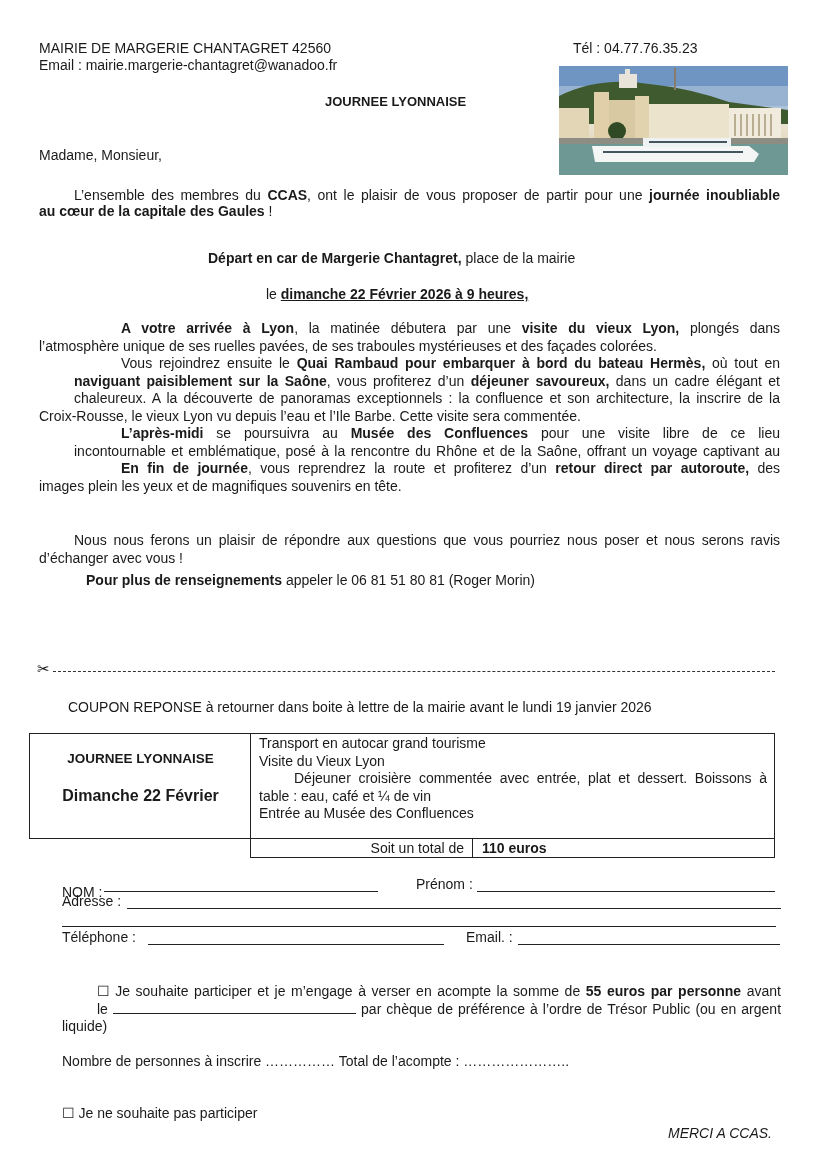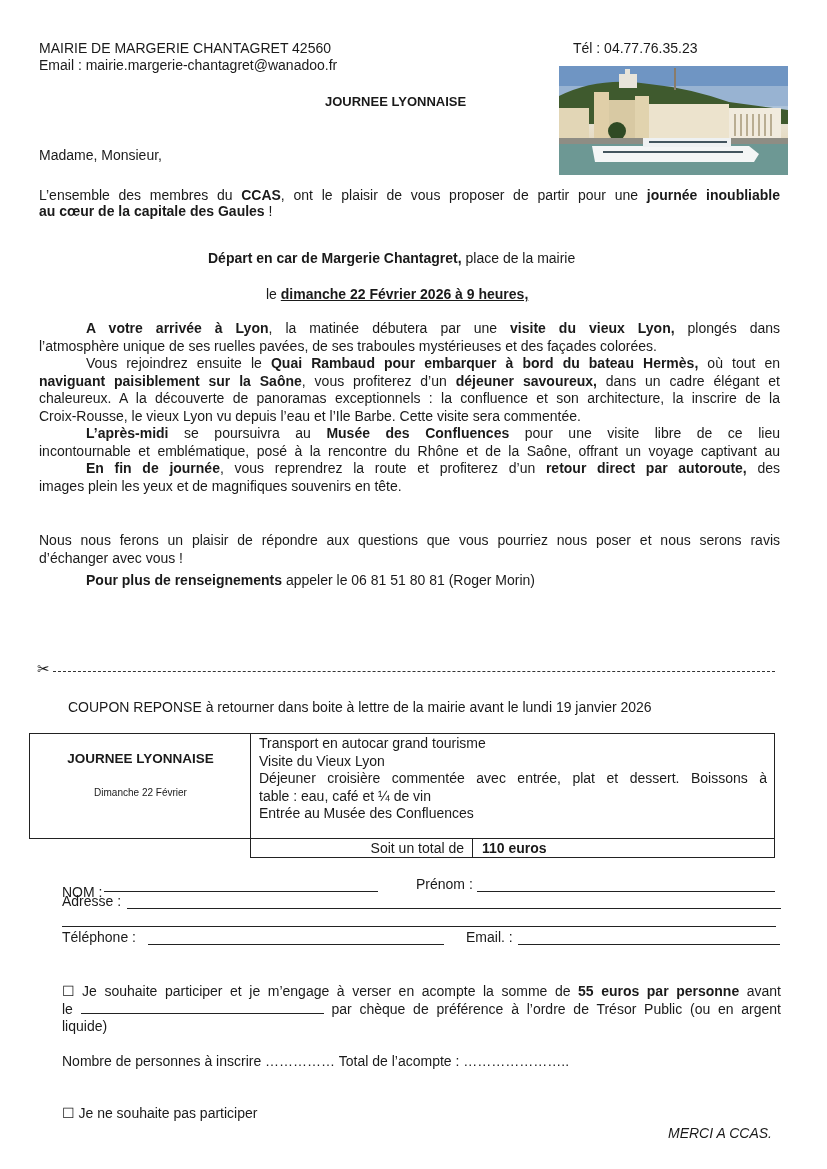--- a/index.html
+++ b/index.html
@@ -3,21 +3,21 @@
 <meta charset="utf-8">
 <style>
   html, body { margin: 0; padding: 0; background: #ffffff; }
   body {
     width: 827px; height: 1169px; position: relative; overflow: hidden;
     font-family: "Liberation Sans", sans-serif; color: #1a1a1a; font-size: 14px;
   }
   .abs { position: absolute; }
   .line { white-space: nowrap; }
   b { font-weight: bold; }
-  .j { text-align: justify; text-align-last: justify; }
+  .j { text-align: justify; text-align-last: justify; margin-left: 35px; }
   .jl { text-align: left; }
   .photo {
     left: 559px; top: 66px; width: 229px; height: 109px; overflow: hidden;
     background: linear-gradient(to bottom, #5f88b9 0%, #9bb8d6 30%, #c9d7e2 45%, #e9e2d0 55%, #e6dcc4 66%, #7c8d8a 70%, #5f8d90 80%, #6e9a98 100%);
   }
   .ul { text-decoration: underline; }
   .fill { display: inline-block; border-bottom: 1px solid #222; vertical-align: baseline; }
 </style>
 </head>
 <body>
@@ -104,21 +104,21 @@
 <div class="abs" style="left:37px; top:662px; width:738px; height:16px;">
   <span class="abs" style="left:0; top:-2px; font-size:15px;">✂</span>
   <div class="abs" style="left:16px; top:9px; right:0; border-top:1px dashed #333;"></div>
 </div>
 
 <div class="abs line" style="left:68px; top:699px;">COUPON REPONSE à retourner dans boite à lettre de la mairie avant le lundi 19 janvier 2026</div>
 
 <div class="abs" style="left:29px; top:733px; width:745px; height:125px;">
   <div class="abs" style="left:0; top:0; width:221px; height:104px; border-top:1px solid #222; border-left:1px solid #222; border-bottom:1px solid #222;">
     <div class="abs line" style="left:0; width:221px; text-align:center; top:17px; font-weight:bold; font-size:13.5px;">JOURNEE LYONNAISE</div>
-    <div class="abs line" style="left:0; width:221px; text-align:center; top:53px; font-weight:normal; font-size:10px;">Dimanche 22 Février</div>
+    <div class="abs line" style="left:0; width:221px; text-align:center; top:53px; font-weight:bold; font-size:16px;">Dimanche 22 Février</div>
   </div>
   <div class="abs" style="left:221px; top:0; width:523px; height:104px; border:1px solid #222;">
     <div class="abs" style="left:8px; top:1px; width:508px; line-height:17.5px;">
       <div class="jl">Transport en autocar grand tourisme</div>
       <div class="jl">Visite du Vieux Lyon</div>
       <div class="j">Déjeuner croisière commentée avec entrée, plat et dessert. Boissons à</div>
       <div class="jl">table : eau, café et ¼ de vin</div>
       <div class="jl">Entrée au Musée des Confluences</div>
     </div>
   </div>

